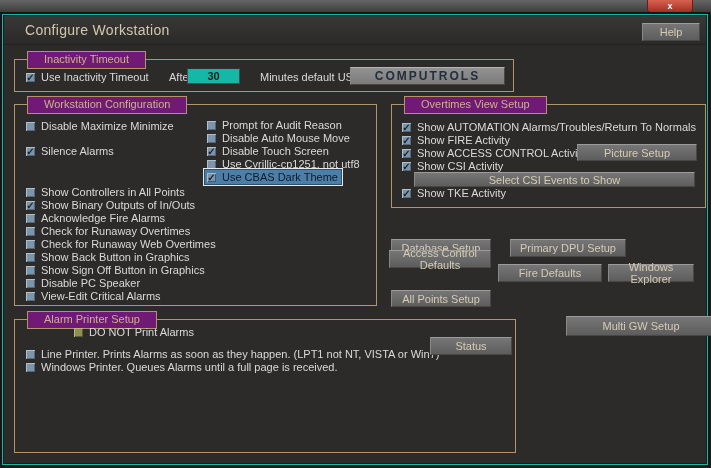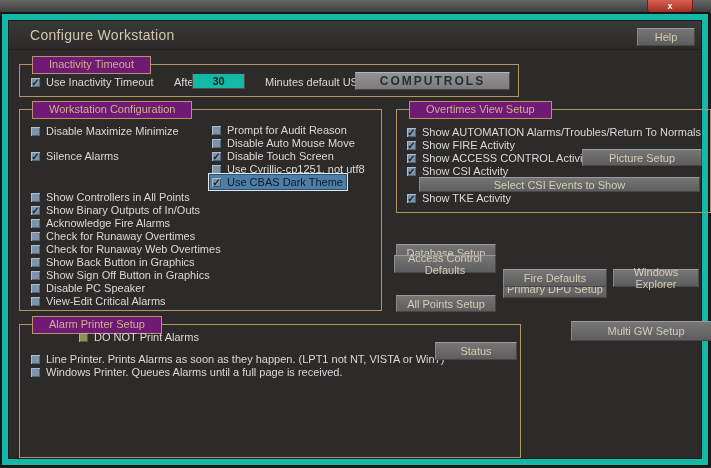--- a/index.html
+++ b/index.html
@@ -18,21 +18,21 @@
   .close-btn{
     position:absolute;top:0;right:18px;width:46px;height:13px;
     background:linear-gradient(#d9604f,#a03024);
     border:1px solid #6f1d13;border-top:none;border-radius:0 0 4px 4px;
     color:#fff;font-size:9px;font-weight:bold;text-align:center;line-height:12px;
     box-sizing:border-box;cursor:pointer;
   }
   .dialog{
     position:absolute;left:2px;right:3px;top:14px;bottom:3px;
     background:#2d2b29;
-    border:6px solid #14b8a6;
+    border:1px solid #14b8a6;
     box-shadow:0 0 0 2px #161616, inset 0 0 0 1px #1c1c1c;
   }
   .title-band{
     position:absolute;left:1px;right:1px;top:1px;height:28px;
     background:linear-gradient(#383836,#2b2a28);
     border-bottom:1px solid #222120;
   }
   .dlg-title{
     position:absolute;left:22px;top:7px;font-size:14px;color:var(--title-text,#d3c7ad);
     letter-spacing:.3px;
@@ -214,21 +214,21 @@
         <div class="cb-row" style="left: 10px; top: 82px;">
           <span class="cb">✓</span>
           <span class="cb-label">Show TKE Activity</span>
         </div>
       </div>
     <div class="btn" style="left:185px;top:39px;width:120px;height:17px;">Picture Setup</div>
     <div class="btn" style="left:22px;top:67px;width:281px;height:15px;">Select CSI Events to Show</div>
   </div>
 
   <div class="btn" style="left:388px;top:224px;width:100px;height:18px;">Database Setup</div>
-  <div class="btn" style="left:495px;top:224px;width:104px;height:18px;margin-top:36px;">Primary DPU Setup</div>
+  <div class="btn" style="left:507px;top:224px;width:116px;height:18px;">Primary DPU Setup</div>
   <div class="btn" style="left:386px;top:235px;width:102px;height:18px;">Access Control Defaults</div>
   <div class="btn" style="left:495px;top:249px;width:104px;height:18px;">Fire Defaults</div>
   <div class="btn" style="left:388px;top:275px;width:100px;height:17px;">All Points Setup</div>
   <div class="btn" style="left:605px;top:249px;width:86px;height:18px;">Windows Explorer</div>
   <div class="btn" style="left:563px;top:301px;width:150px;height:20px;">Multi GW Setup</div>
 
   <div class="group" style="left:11px;top:304px;width:502px;height:134px;">
     <div class="group-label">Alarm Printer Setup</div>
     <div>
         <div class="cb-row" style="left: 11px; top: 6px; margin-left: 48px;">

